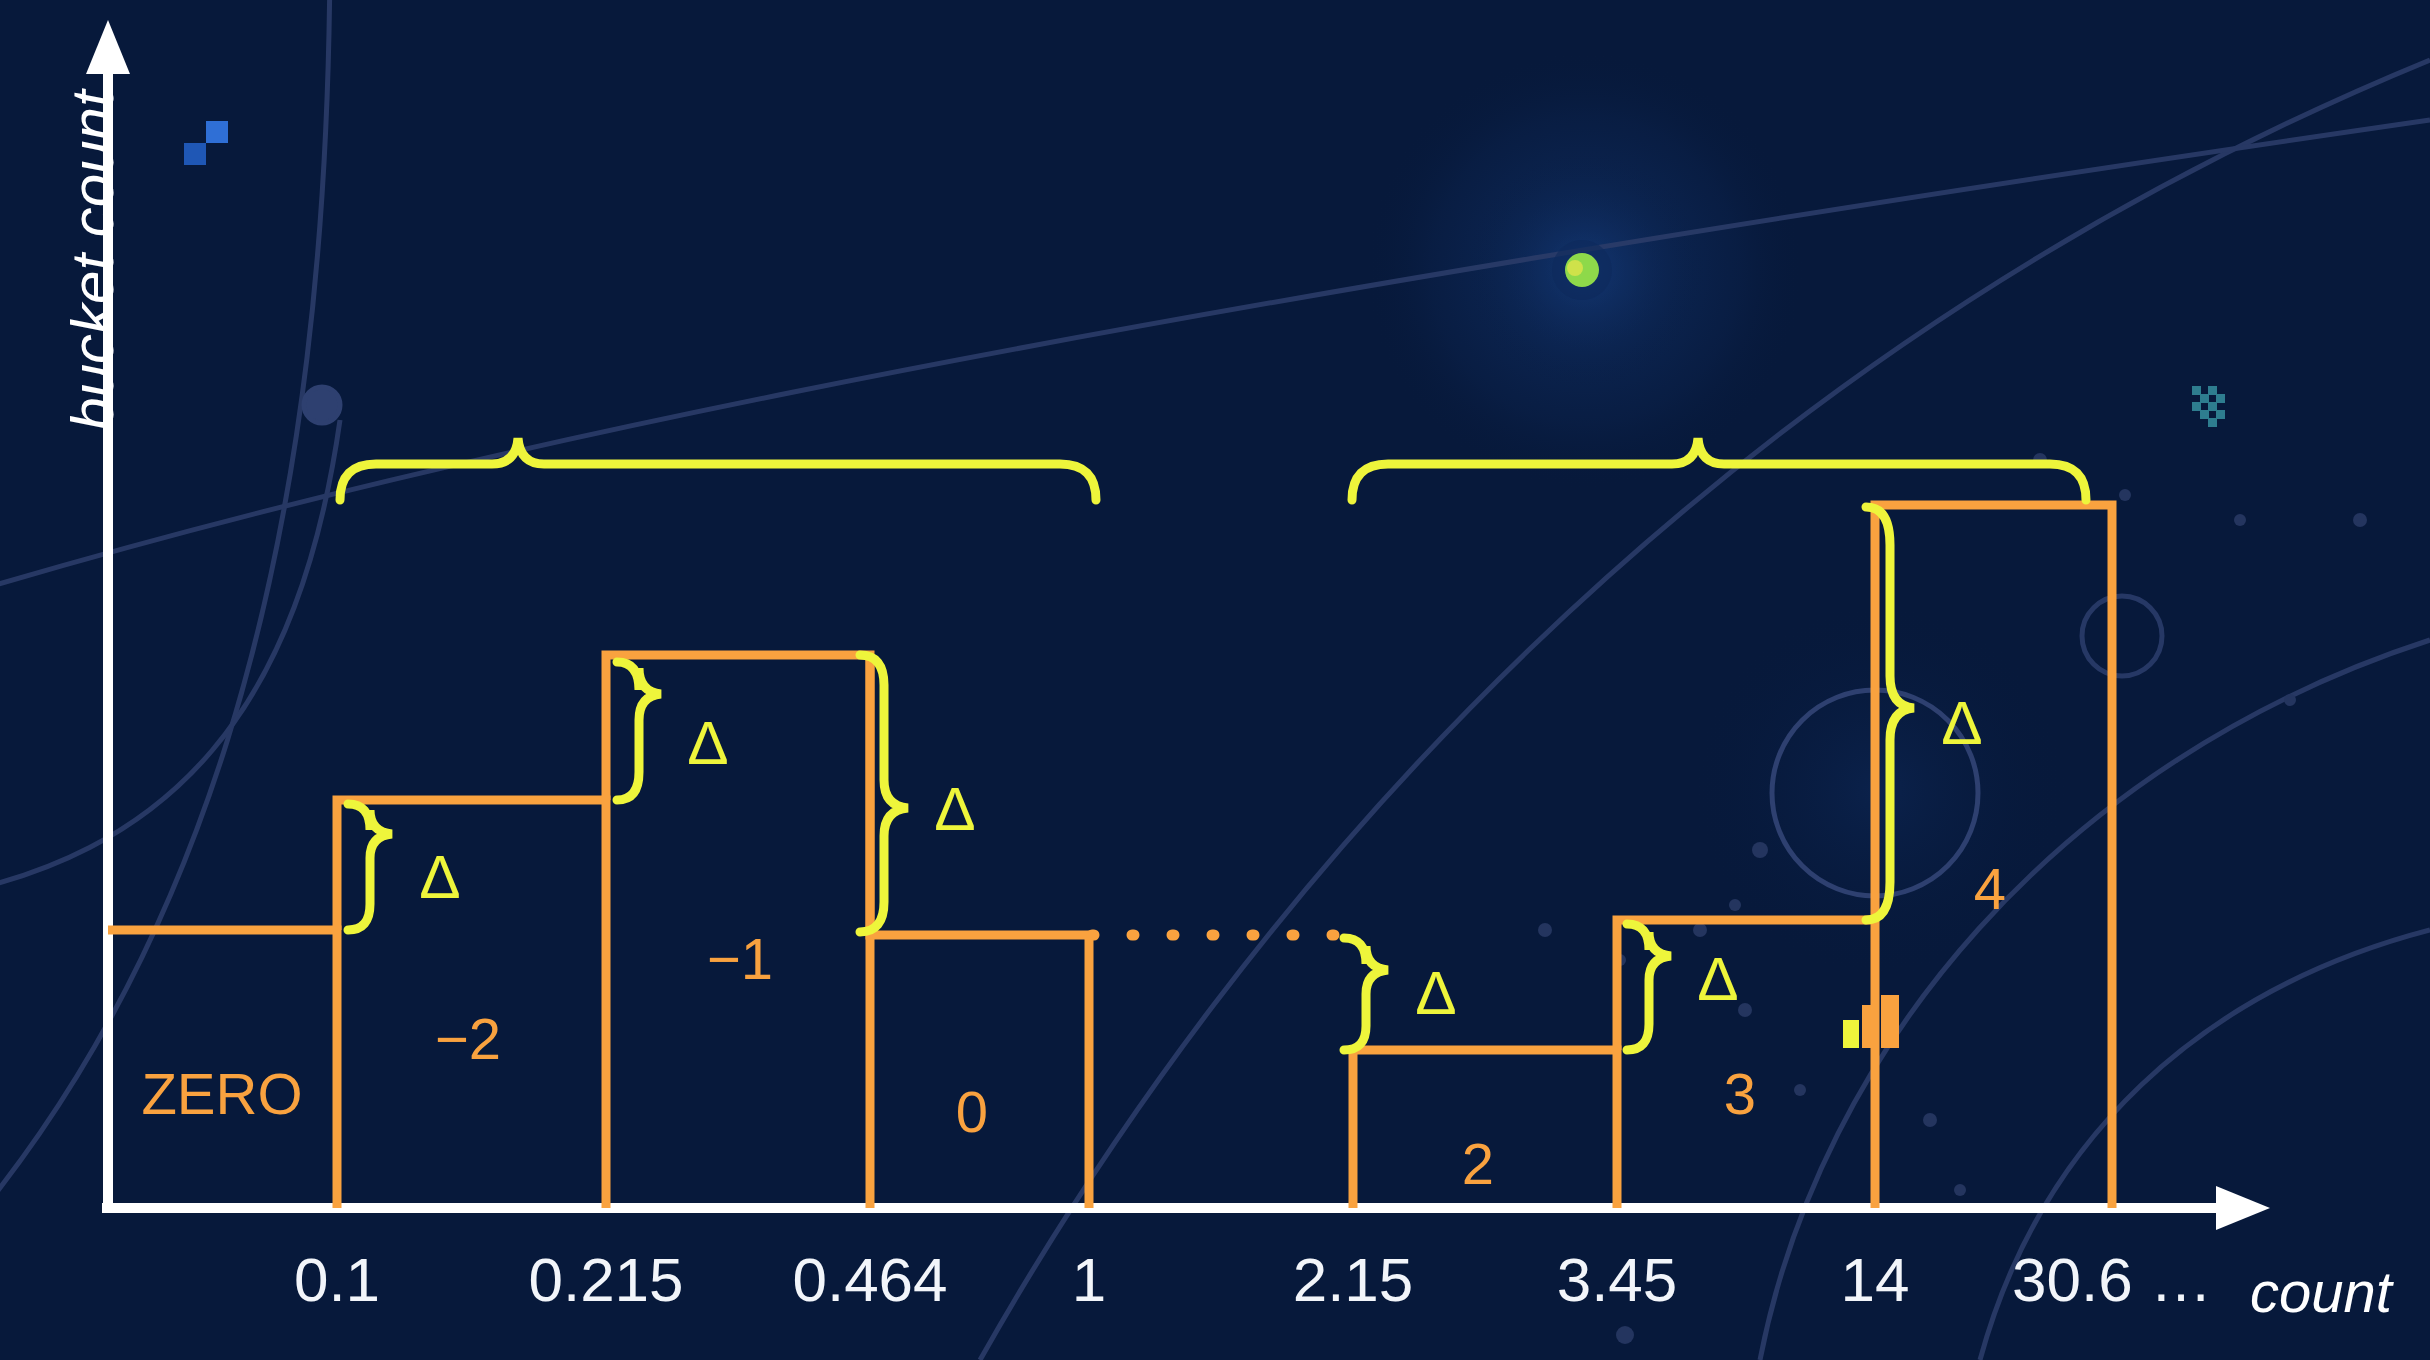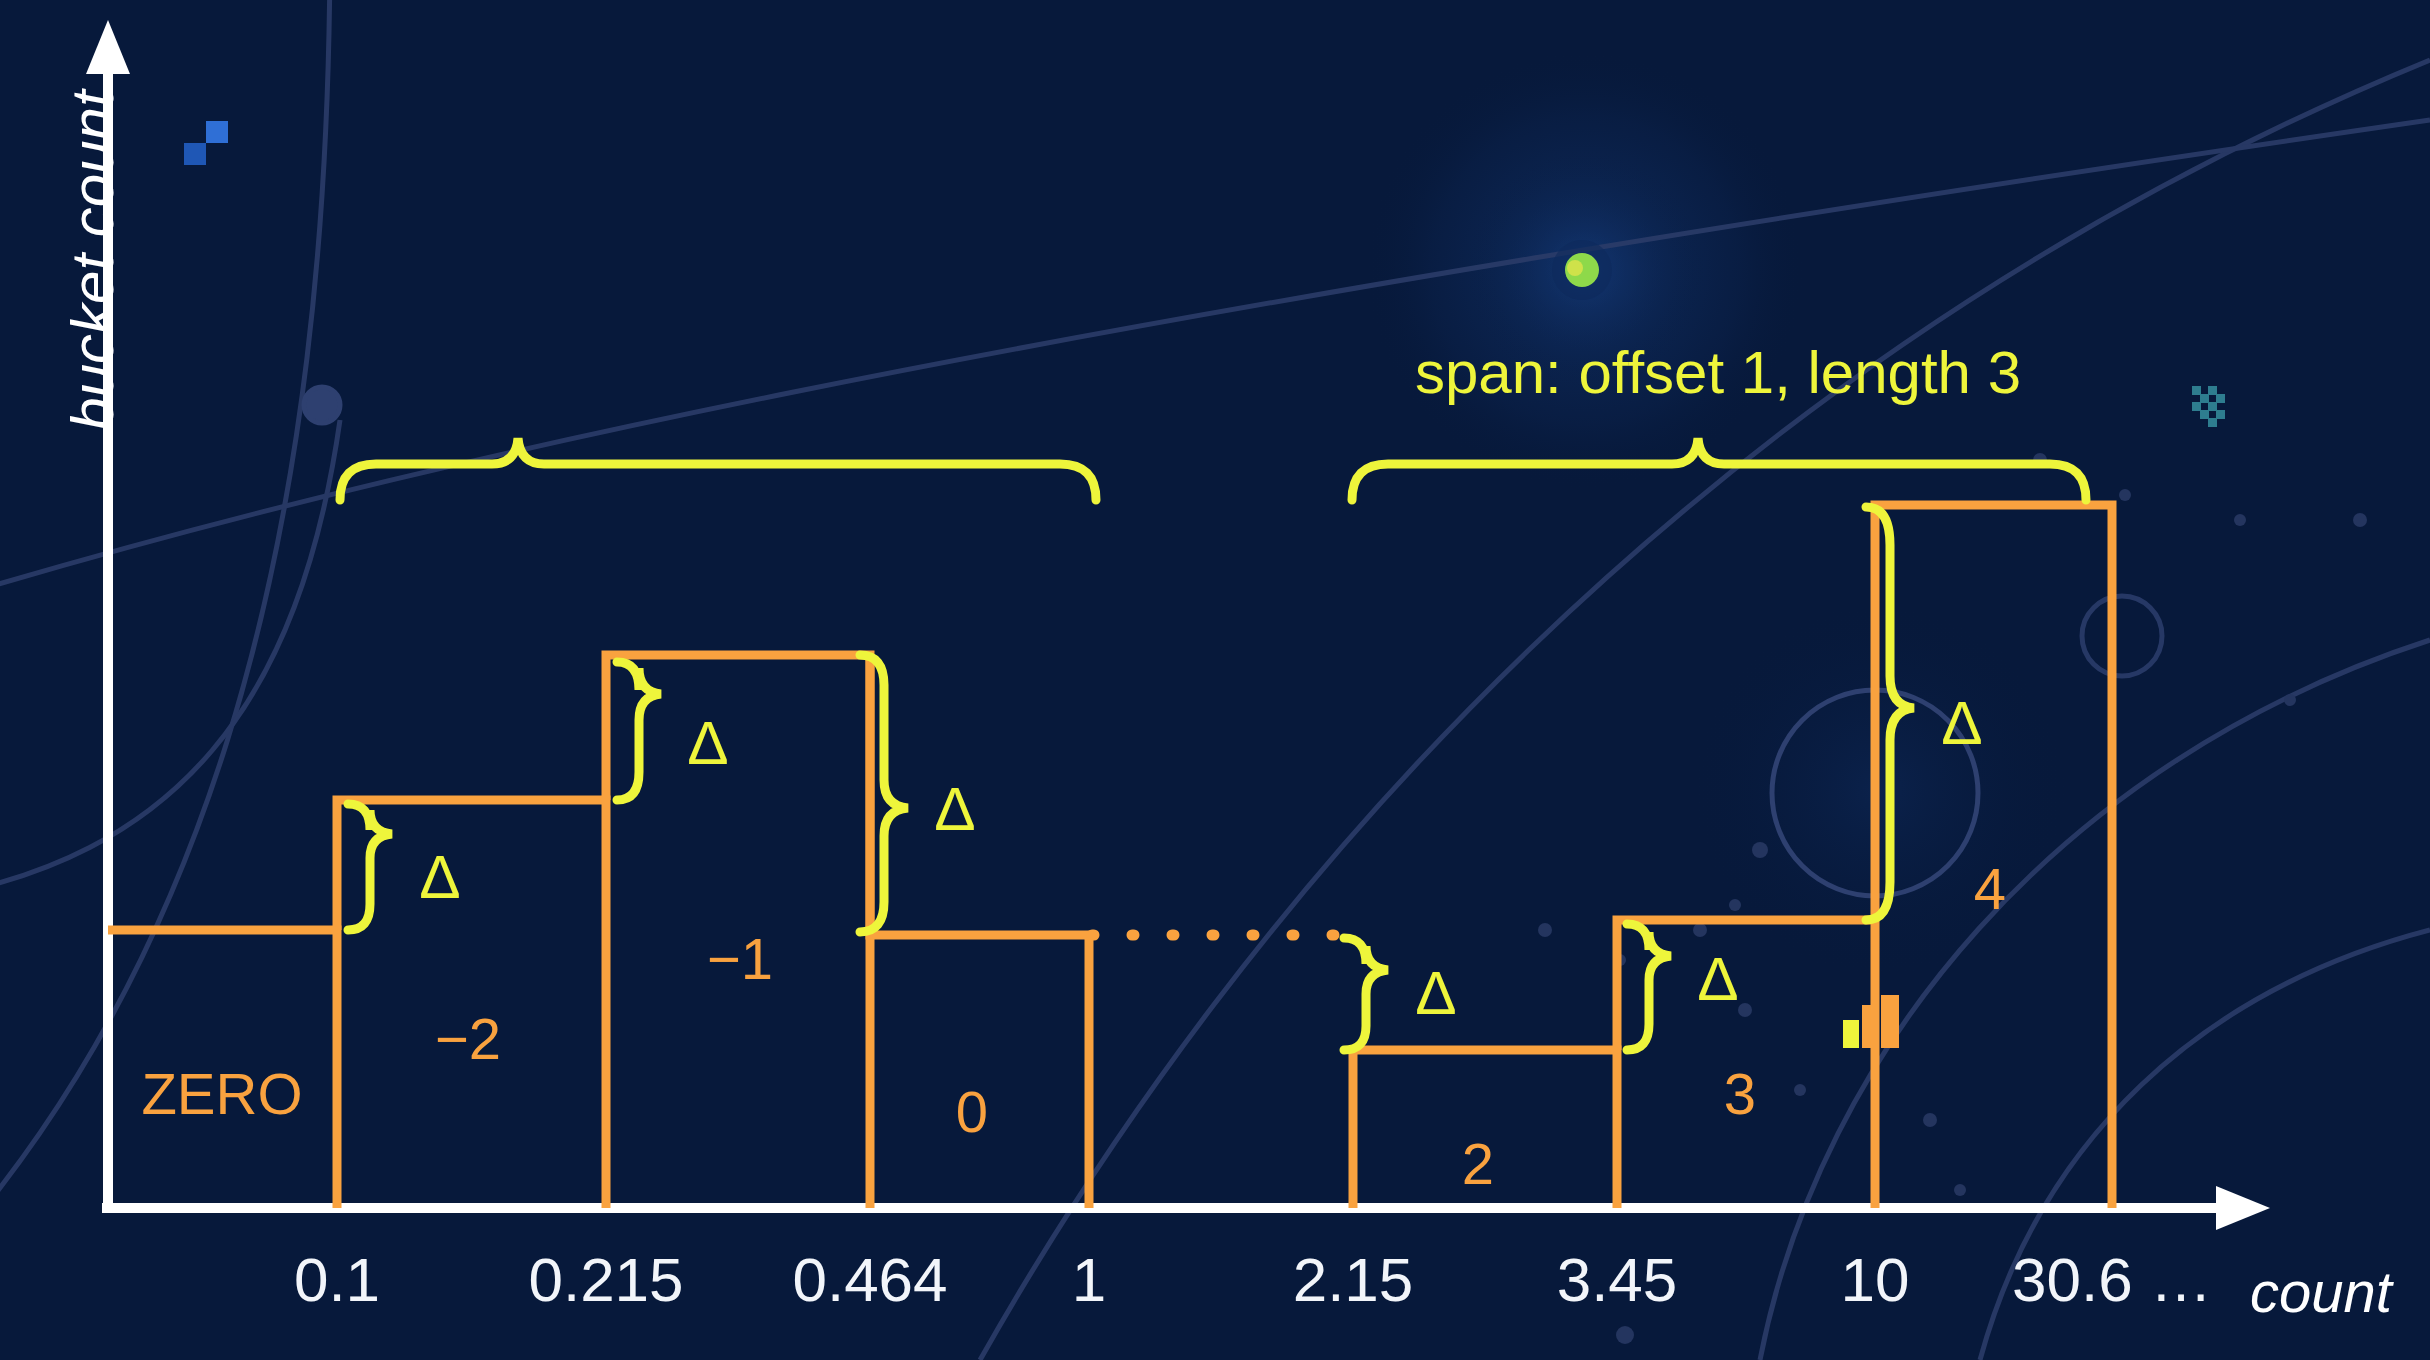--- a/index.html
+++ b/index.html
@@ -193,24 +193,23 @@
 
     <div class="txt axis-label" id="ylabel">bucket count</div>
     <div class="txt axis-label" id="xlabel">count</div>
 
     <div class="txt tick" style="left:337px">0.1</div>
     <div class="txt tick" style="left:606px">0.215</div>
     <div class="txt tick" style="left:870px">0.464</div>
     <div class="txt tick" style="left:1089px">1</div>
     <div class="txt tick" style="left:1353px">2.15</div>
     <div class="txt tick" style="left:1617px">3.45</div>
-    <div class="txt tick" style="left:1875px">10</div>
+    <div class="txt tick" style="left:1875px">14</div>
     <div class="txt tick" style="left:2112px">30.6 …</div>
 
-    <div class="txt span-title" style="left:1718px">span: offset 1, length 3</div>
 
     <div class="txt bar-name" style="left:222px;top:1060px">ZERO</div>
     <div class="txt bar-name" style="left:468px;top:1005px">−2</div>
     <div class="txt bar-name" style="left:740px;top:925px">−1</div>
     <div class="txt bar-name" style="left:972px;top:1078px">0</div>
     <div class="txt bar-name" style="left:1478px;top:1130px">2</div>
     <div class="txt bar-name" style="left:1740px;top:1060px">3</div>
     <div class="txt bar-name" style="left:1990px;top:855px">4</div>
 
     <div class="txt delta" style="left:440px;top:876px">Δ</div>

